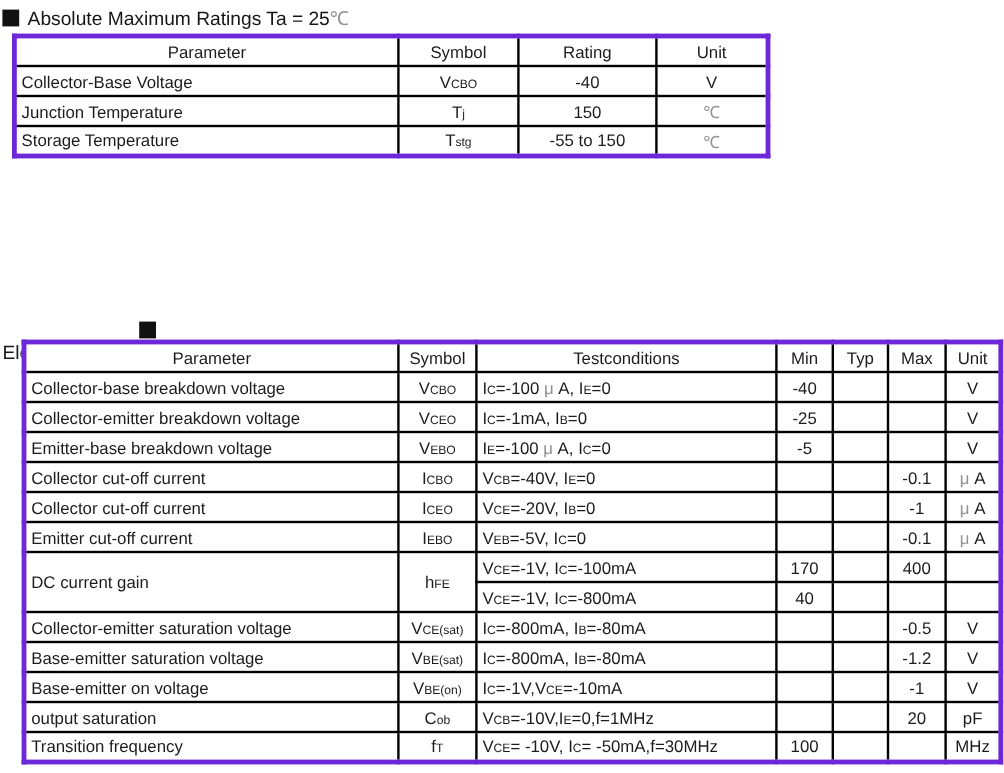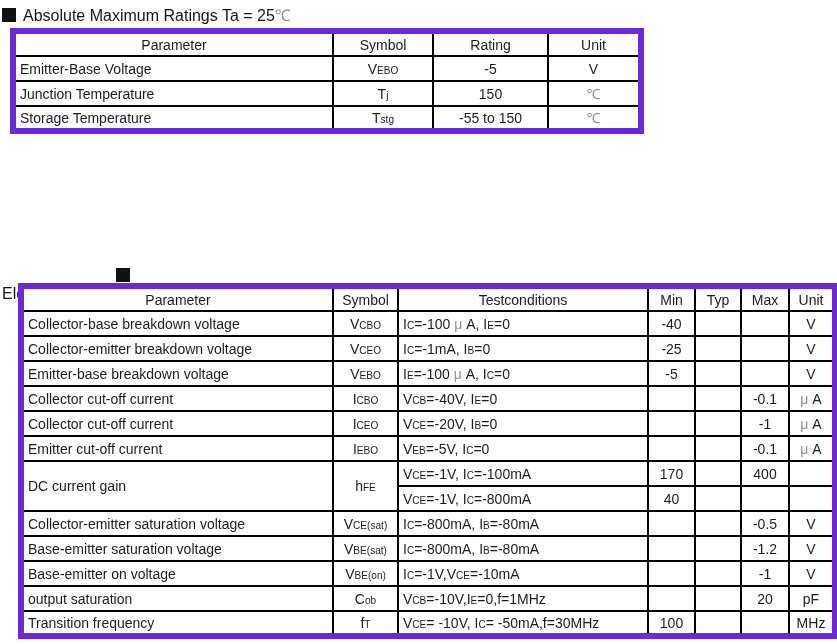--- a/index.html
+++ b/index.html
@@ -29,21 +29,21 @@
     flex: 0 0 auto;
   }
   #sec1-title { left: 2px; top: 4px; }
   #sec2-title { left: 2px; top: 268px; flex-direction: column; }
 
   table {
     position: absolute;
     border-collapse: collapse;
     table-layout: fixed;
     background: #fff;
-    border: 6px solid #6d28d9;
+    border: 4px solid #6d28d9;
   }
   #table1 { left: 10px; top: 28px; width: 628px; }
   #table2 { left: 18px; top: 283px; width: 814px; }
 
   th, td {
     border: 2px solid #000;
     height: 25px;
     font-size: 14px;
     font-weight: normal;
     text-align: center;
@@ -77,23 +77,23 @@
     <thead>
       <tr>
         <th>Parameter</th>
         <th>Symbol</th>
         <th>Rating</th>
         <th>Unit</th>
       </tr>
     </thead>
     <tbody>
         <tr>
-          <td class="left">Emitter-Base Voltage</td>
-          <td>V<span class="sc">EBO</span></td>
-          <td>-5</td>
+          <td class="left">Collector-Base Voltage</td>
+          <td>V<span class="sc">CBO</span></td>
+          <td>-40</td>
           <td>V</td>
         </tr>
         <tr>
           <td class="left">Junction Temperature</td>
           <td>T<span class="sc">j</span></td>
           <td>150</td>
           <td><span class="gray">℃</span></td>
         </tr>
         <tr>
           <td class="left">Storage Temperature</td>

